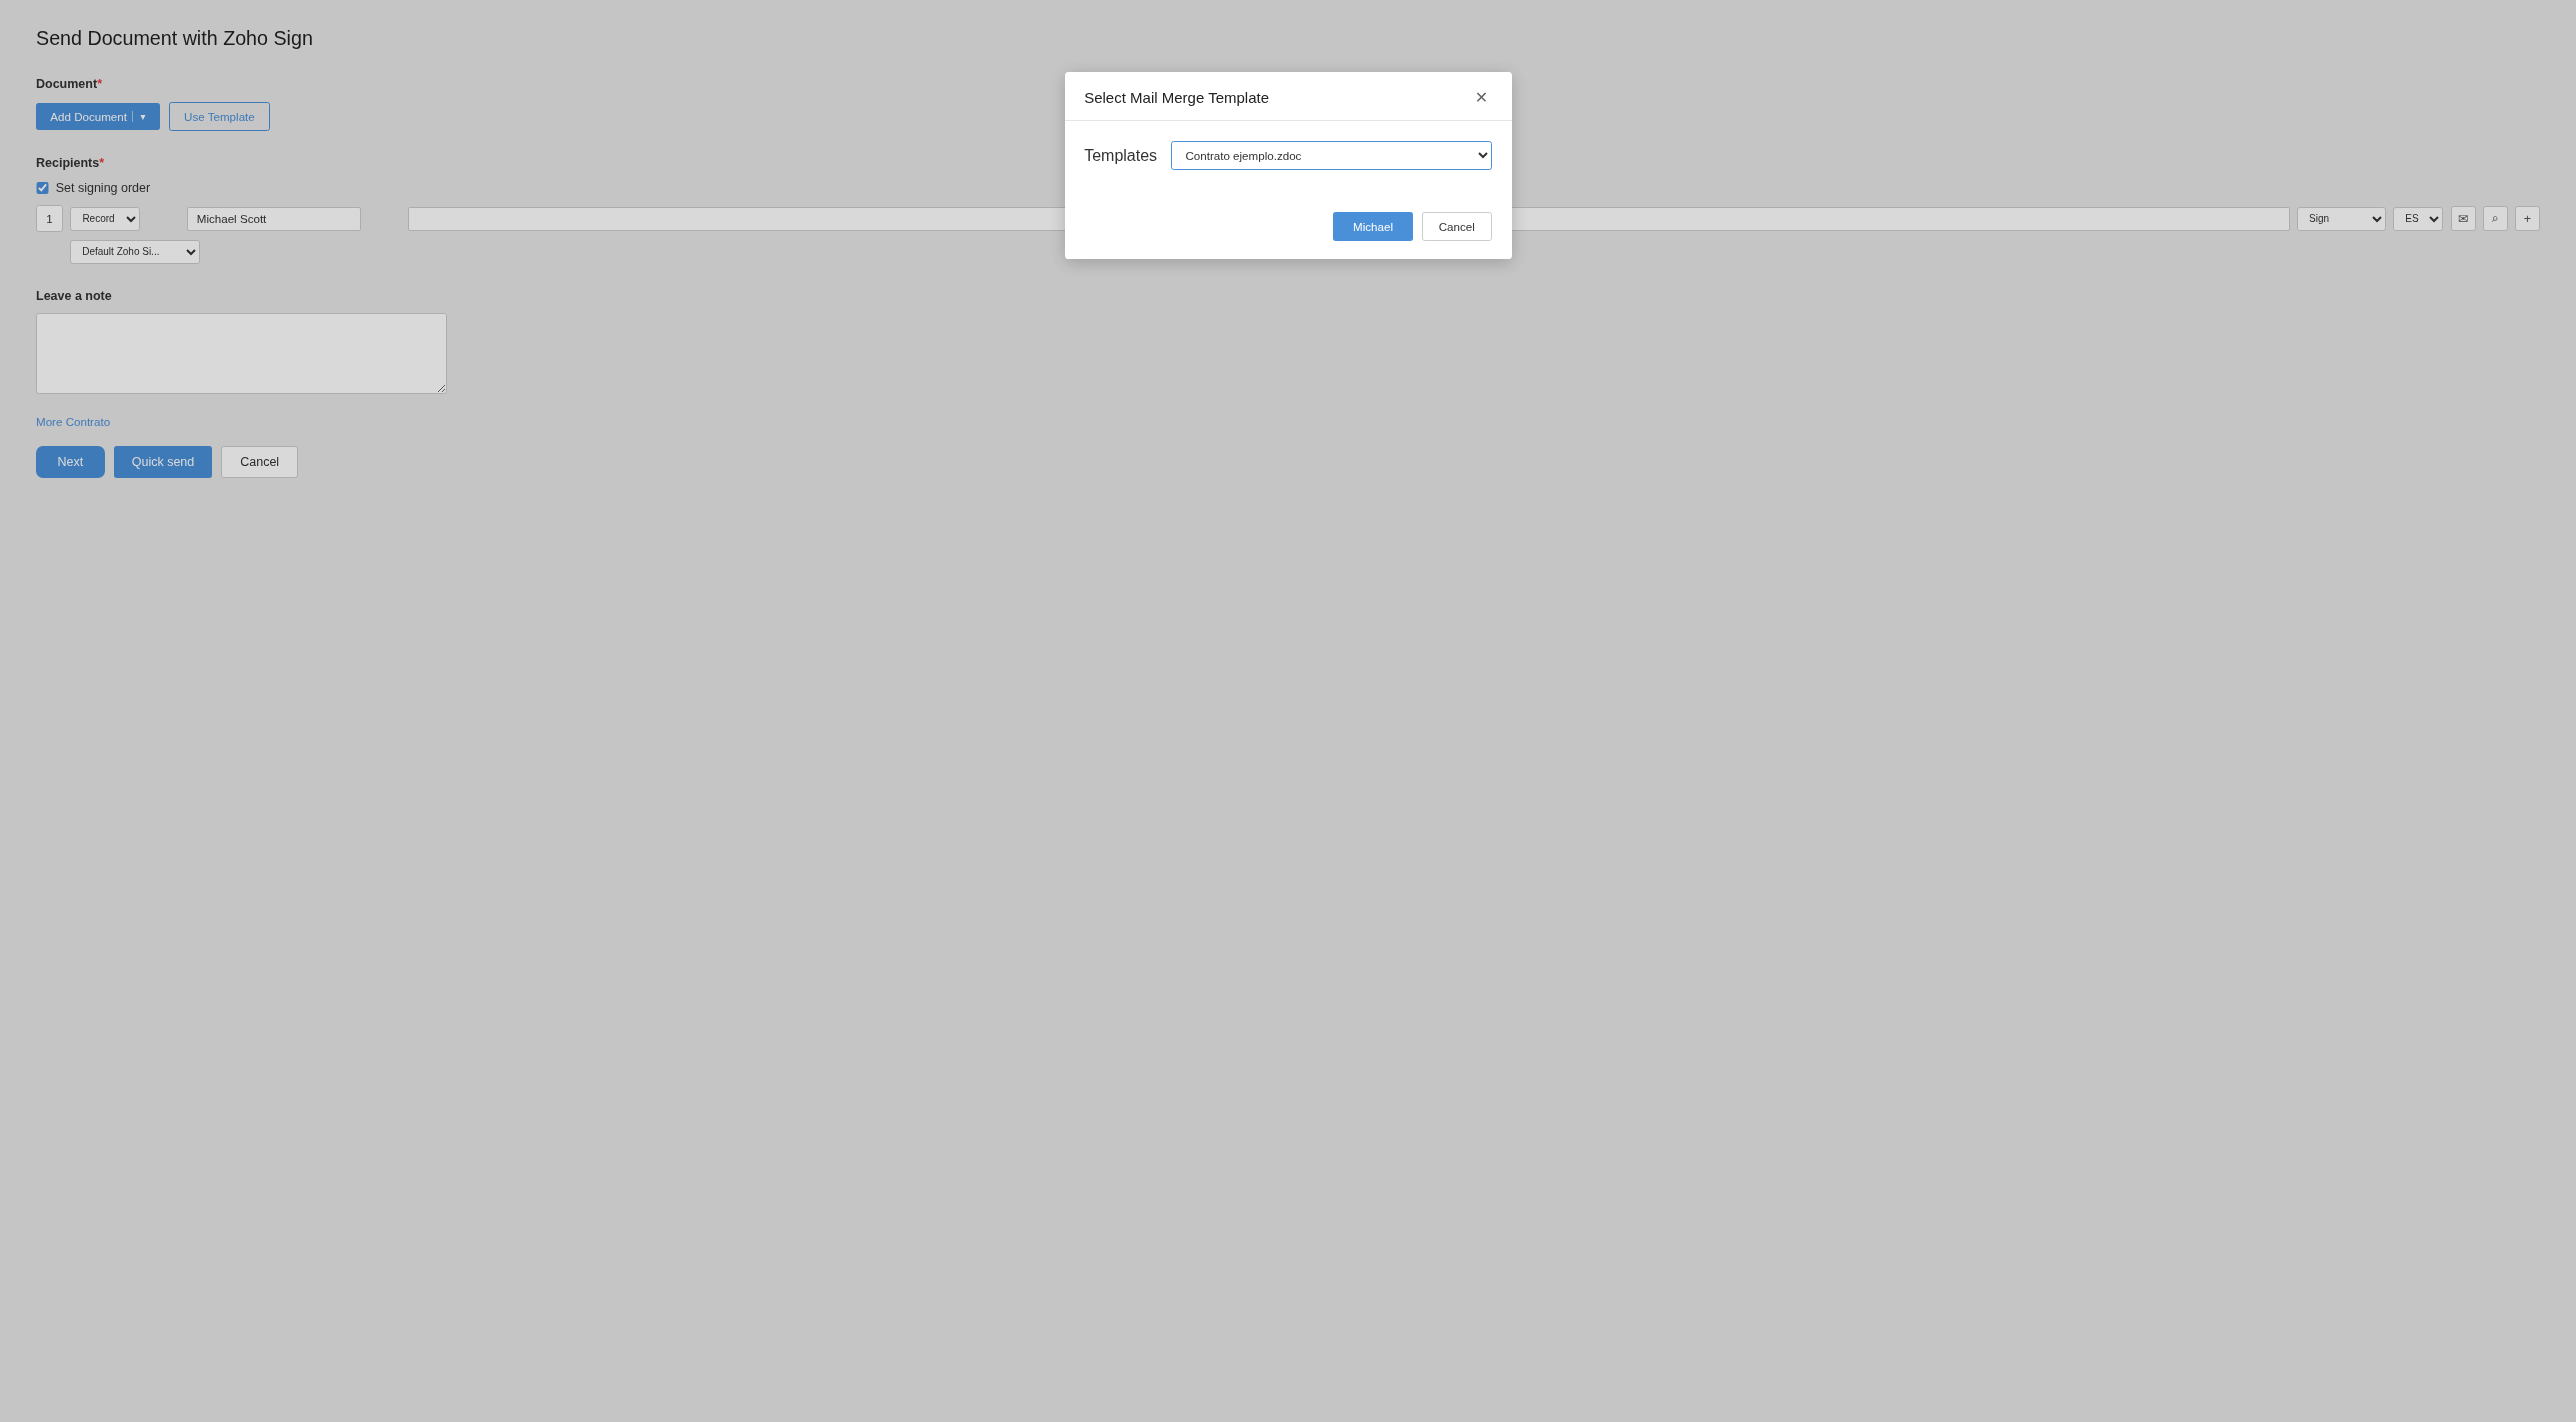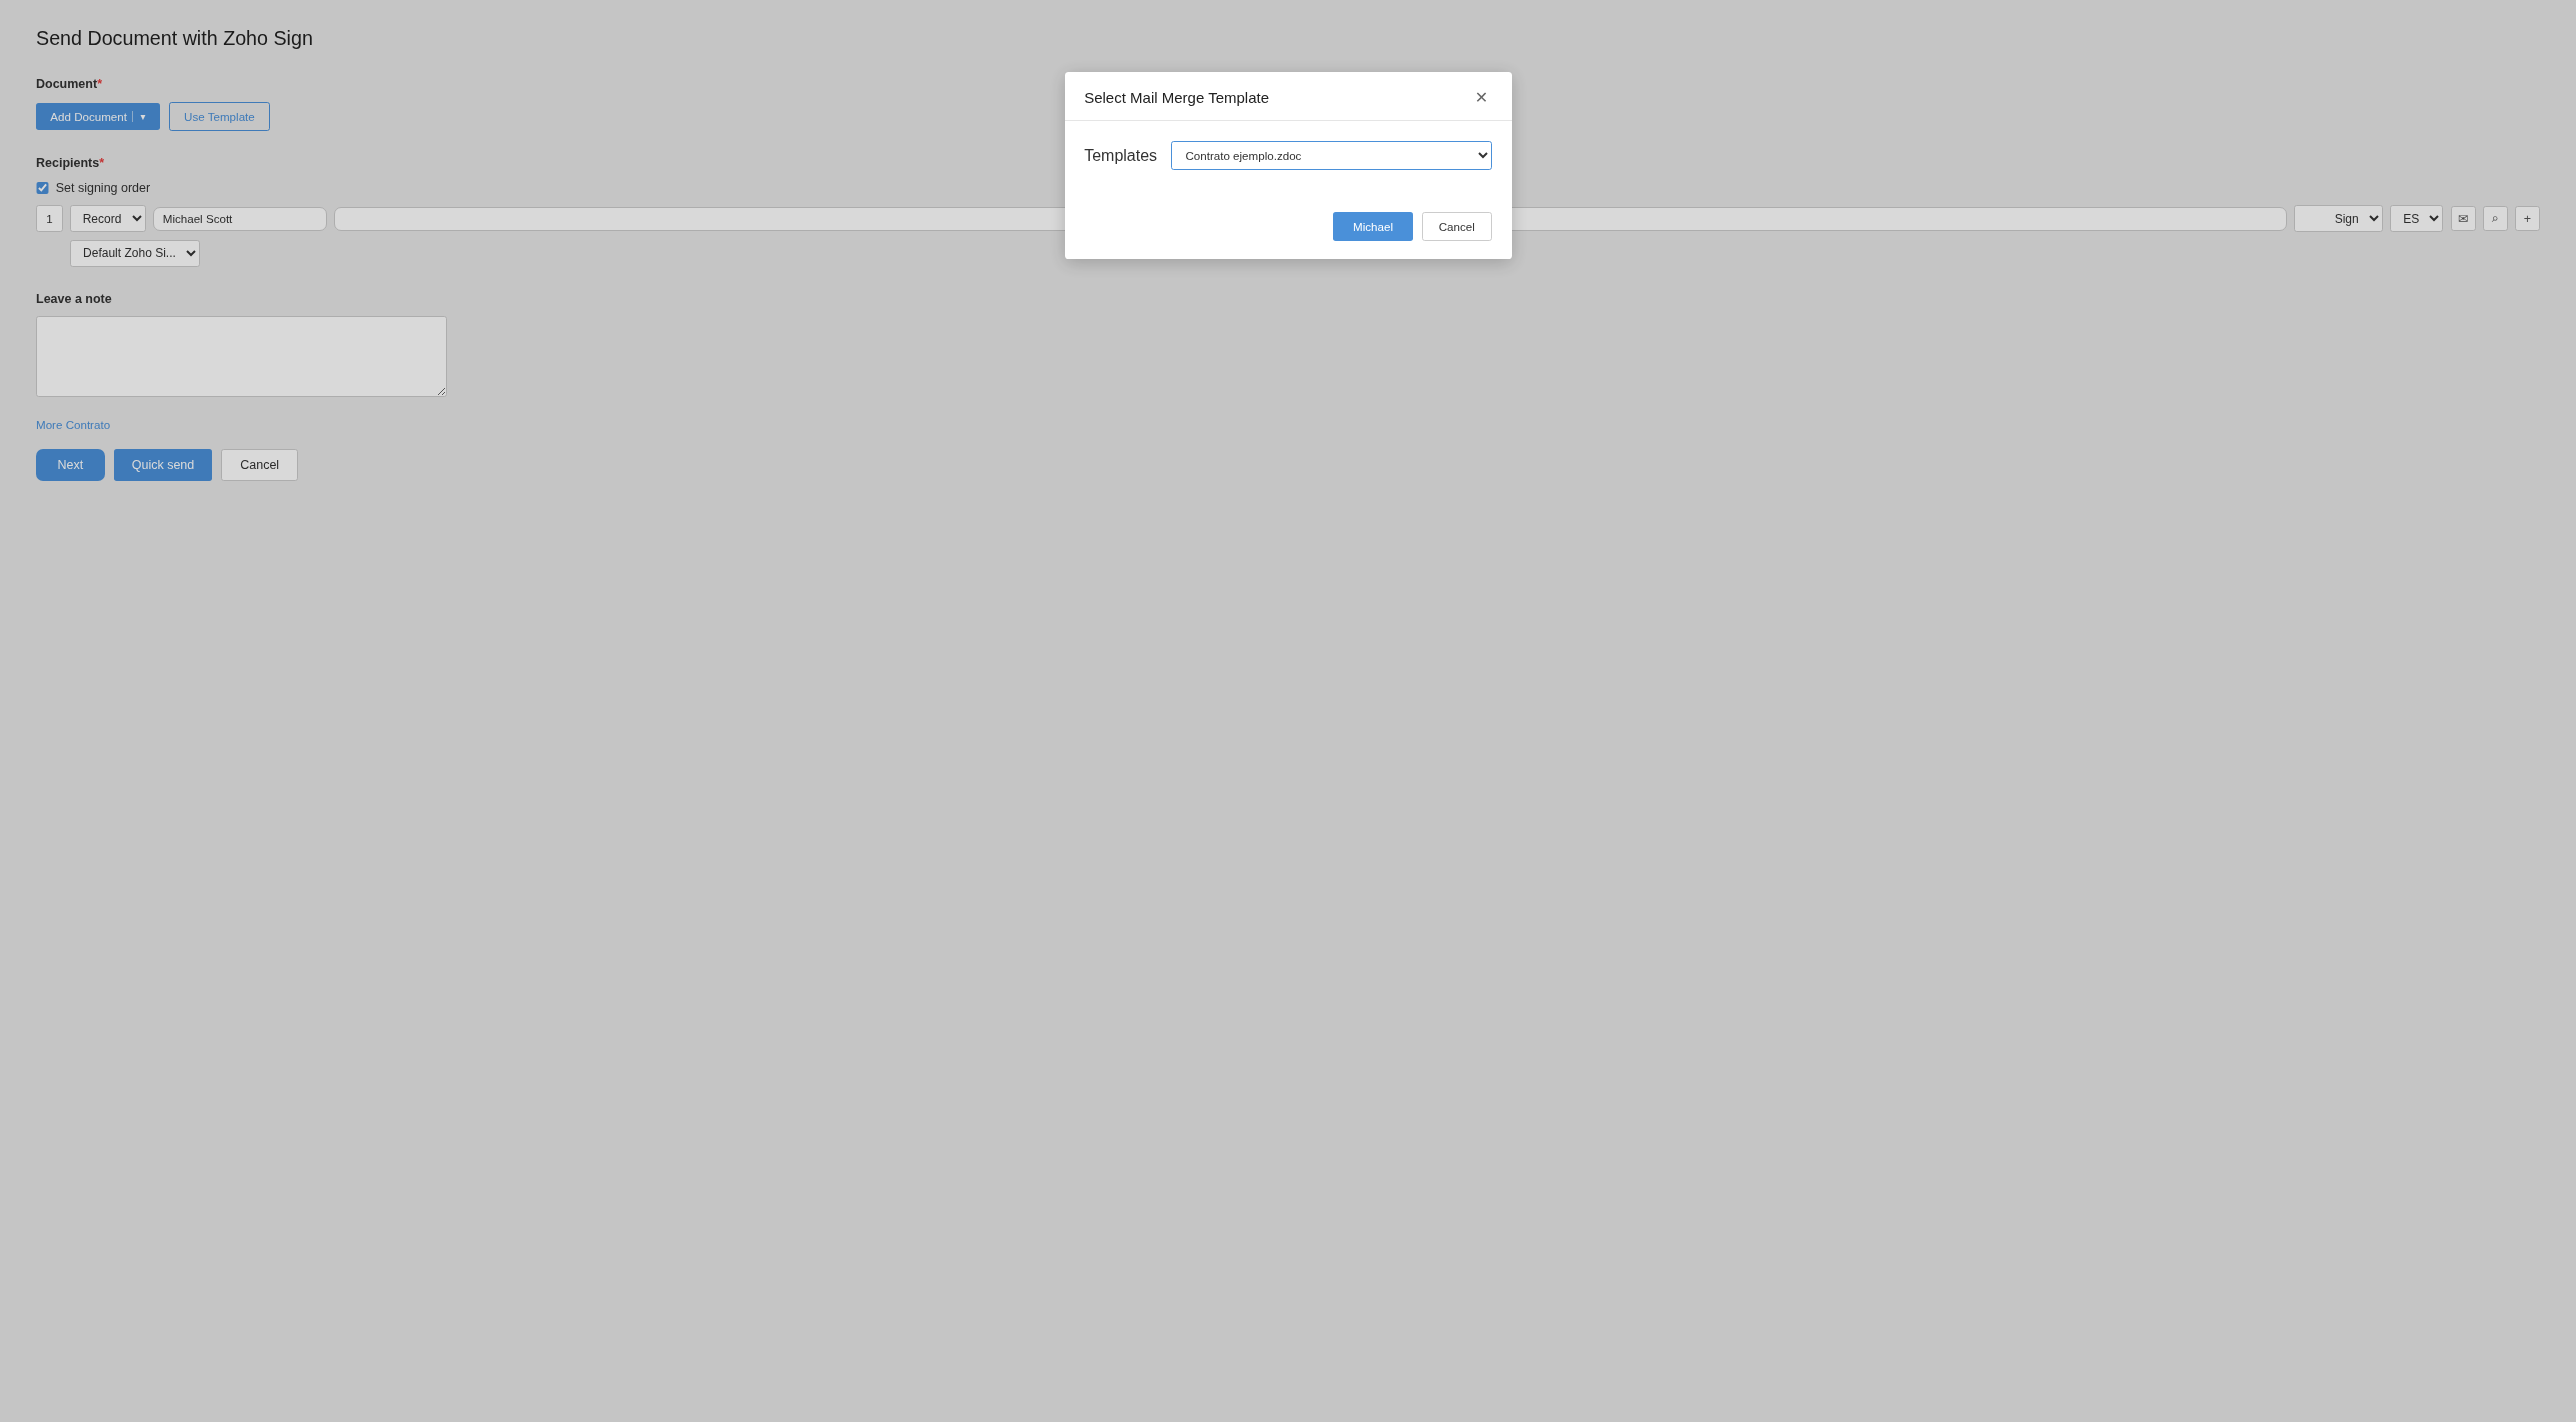--- a/index.html
+++ b/index.html
@@ -93,33 +93,33 @@
       align-items: center;
       justify-content: center;
       font-size: 11.6px;
       color: #333;
     }
     .select-field {
       border: 0.9px solid #ccc;
       border-radius: 2.7px;
       padding: 4.5px 7.2px;
       background: #fff;
-      font-size: 12px;
-      color: #333;
-      cursor: pointer;
-      text-align: right;
+      font-size: 10px;
+      color: #333;
+      cursor: pointer;
     }
     .text-input {
       border: 0.9px solid #ccc;
-      border-radius: 7px;
+      border-radius: 2px;
       padding: 4.5px 9px;
       background: #fff;
       font-size: 11.6px;
       color: #333;
       min-width: 143px;
+      margin-left: 40px;
     }
     .action-icon {
       width: 25px;
       height: 25px;
       display: flex;
       align-items: center;
       justify-content: center;
       border: 0.9px solid #ccc;
       border-radius: 2.7px;
       background: #fff;

